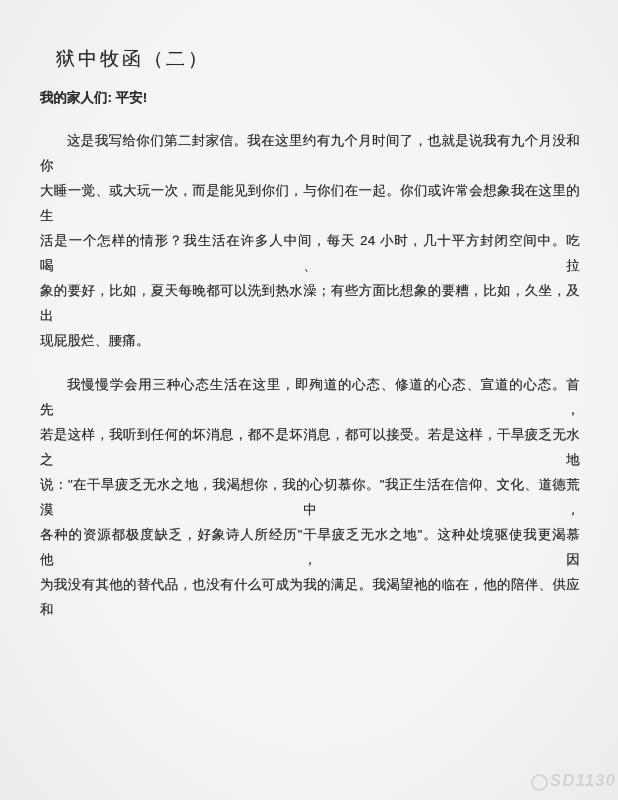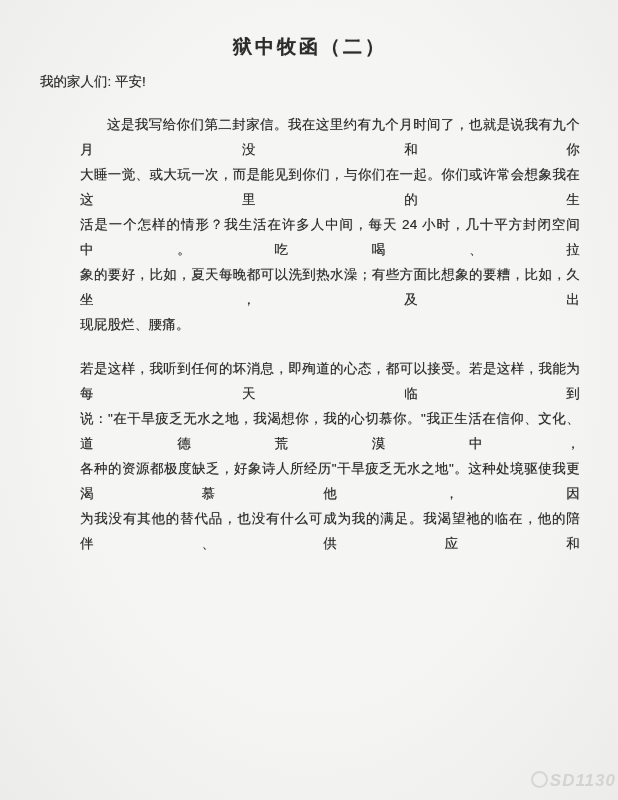--- a/index.html
+++ b/index.html
@@ -15,52 +15,51 @@
     position: relative;
     width: 618px;
     height: 800px;
     box-sizing: border-box;
     padding: 30px 38px 0 40px;
     background: radial-gradient(ellipse at 50% 45%, #f5f5f3 55%, #ececea 100%);
     color: #2b2b2b;
     text-shadow: 0 0 0.7px rgba(43,43,43,0.55);
   }
   .title {
-    margin: 4px;
-    text-align: center;
+    margin: 16px;
     font-size: 19px;
-    font-weight: 700;
+    font-weight: 400;
     letter-spacing: 3px;
     line-height: 26px;
   }
   .salutation {
     margin: 12px 0 0 0;
     font-size: 13.5px;
     line-height: 20px;
+    font-weight: bold;
   }
   .para {
     font-size: 13.5px;
     line-height: 25px;
     letter-spacing: 0.2px;
-    margin-left: 40px;
   }
   .para-1 { margin-top: 20px; }
   .para-2 { margin-top: 19px; }
   .line {
     text-align: justify;
     text-align-last: justify;
   }
   .line.last { text-align-last: left; }
   .line.indent { text-indent: 2em; }
   .watermark {
     position: absolute;
     right: 2px;
     top: 771px;
     display: flex;
-    align-items: flex-start;
+    align-items: flex-end;
     gap: 2px;
     color: #d3d3d0;
     text-shadow: none;
     font-size: 17px;
     font-weight: 700;
     letter-spacing: 1px;
     font-style: italic;
   }
   .wm-circle {
     display: inline-block;
@@ -81,21 +80,22 @@
 
   <div class="para para-1">
     <div class="line full indent">这是我写给你们第二封家信。我在这里约有九个月时间了，也就是说我有九个月没和你</div>
     <div class="line full">大睡一觉、或大玩一次，而是能见到你们，与你们在一起。你们或许常会想象我在这里的生</div>
     <div class="line full">活是一个怎样的情形？我生活在许多人中间，每天 24 小时，几十平方封闭空间中。吃喝、拉</div>
     <div class="line full">象的要好，比如，夏天每晚都可以洗到热水澡；有些方面比想象的要糟，比如，久坐，及出</div>
     <div class="line last">现屁股烂、腰痛。</div>
   </div>
 
   <div class="para para-2">
-    <div class="line full">若是这样，我听到任何的坏消息，即殉道的心态，都可以接受。若是这样，我能为每天临到</div>
+    <div class="line full indent">我慢慢学会用三种心态生活在这里，即殉道的心态、修道的心态、宣道的心态。首先，</div>
+    <div class="line full">若是这样，我听到任何的坏消息，都不是坏消息，都可以接受。若是这样，干旱疲乏无水之地</div>
     <div class="line full">说："在干旱疲乏无水之地，我渴想你，我的心切慕你。"我正生活在信仰、文化、道德荒漠中，</div>
     <div class="line full">各种的资源都极度缺乏，好象诗人所经历"干旱疲乏无水之地"。这种处境驱使我更渴慕他，因</div>
     <div class="line full">为我没有其他的替代品，也没有什么可成为我的满足。我渴望祂的临在，他的陪伴、供应和</div>
 
   </div>
 
   <div class="watermark">
     <span class="wm-circle"></span>
     <span>SD1130</span>
   </div>

